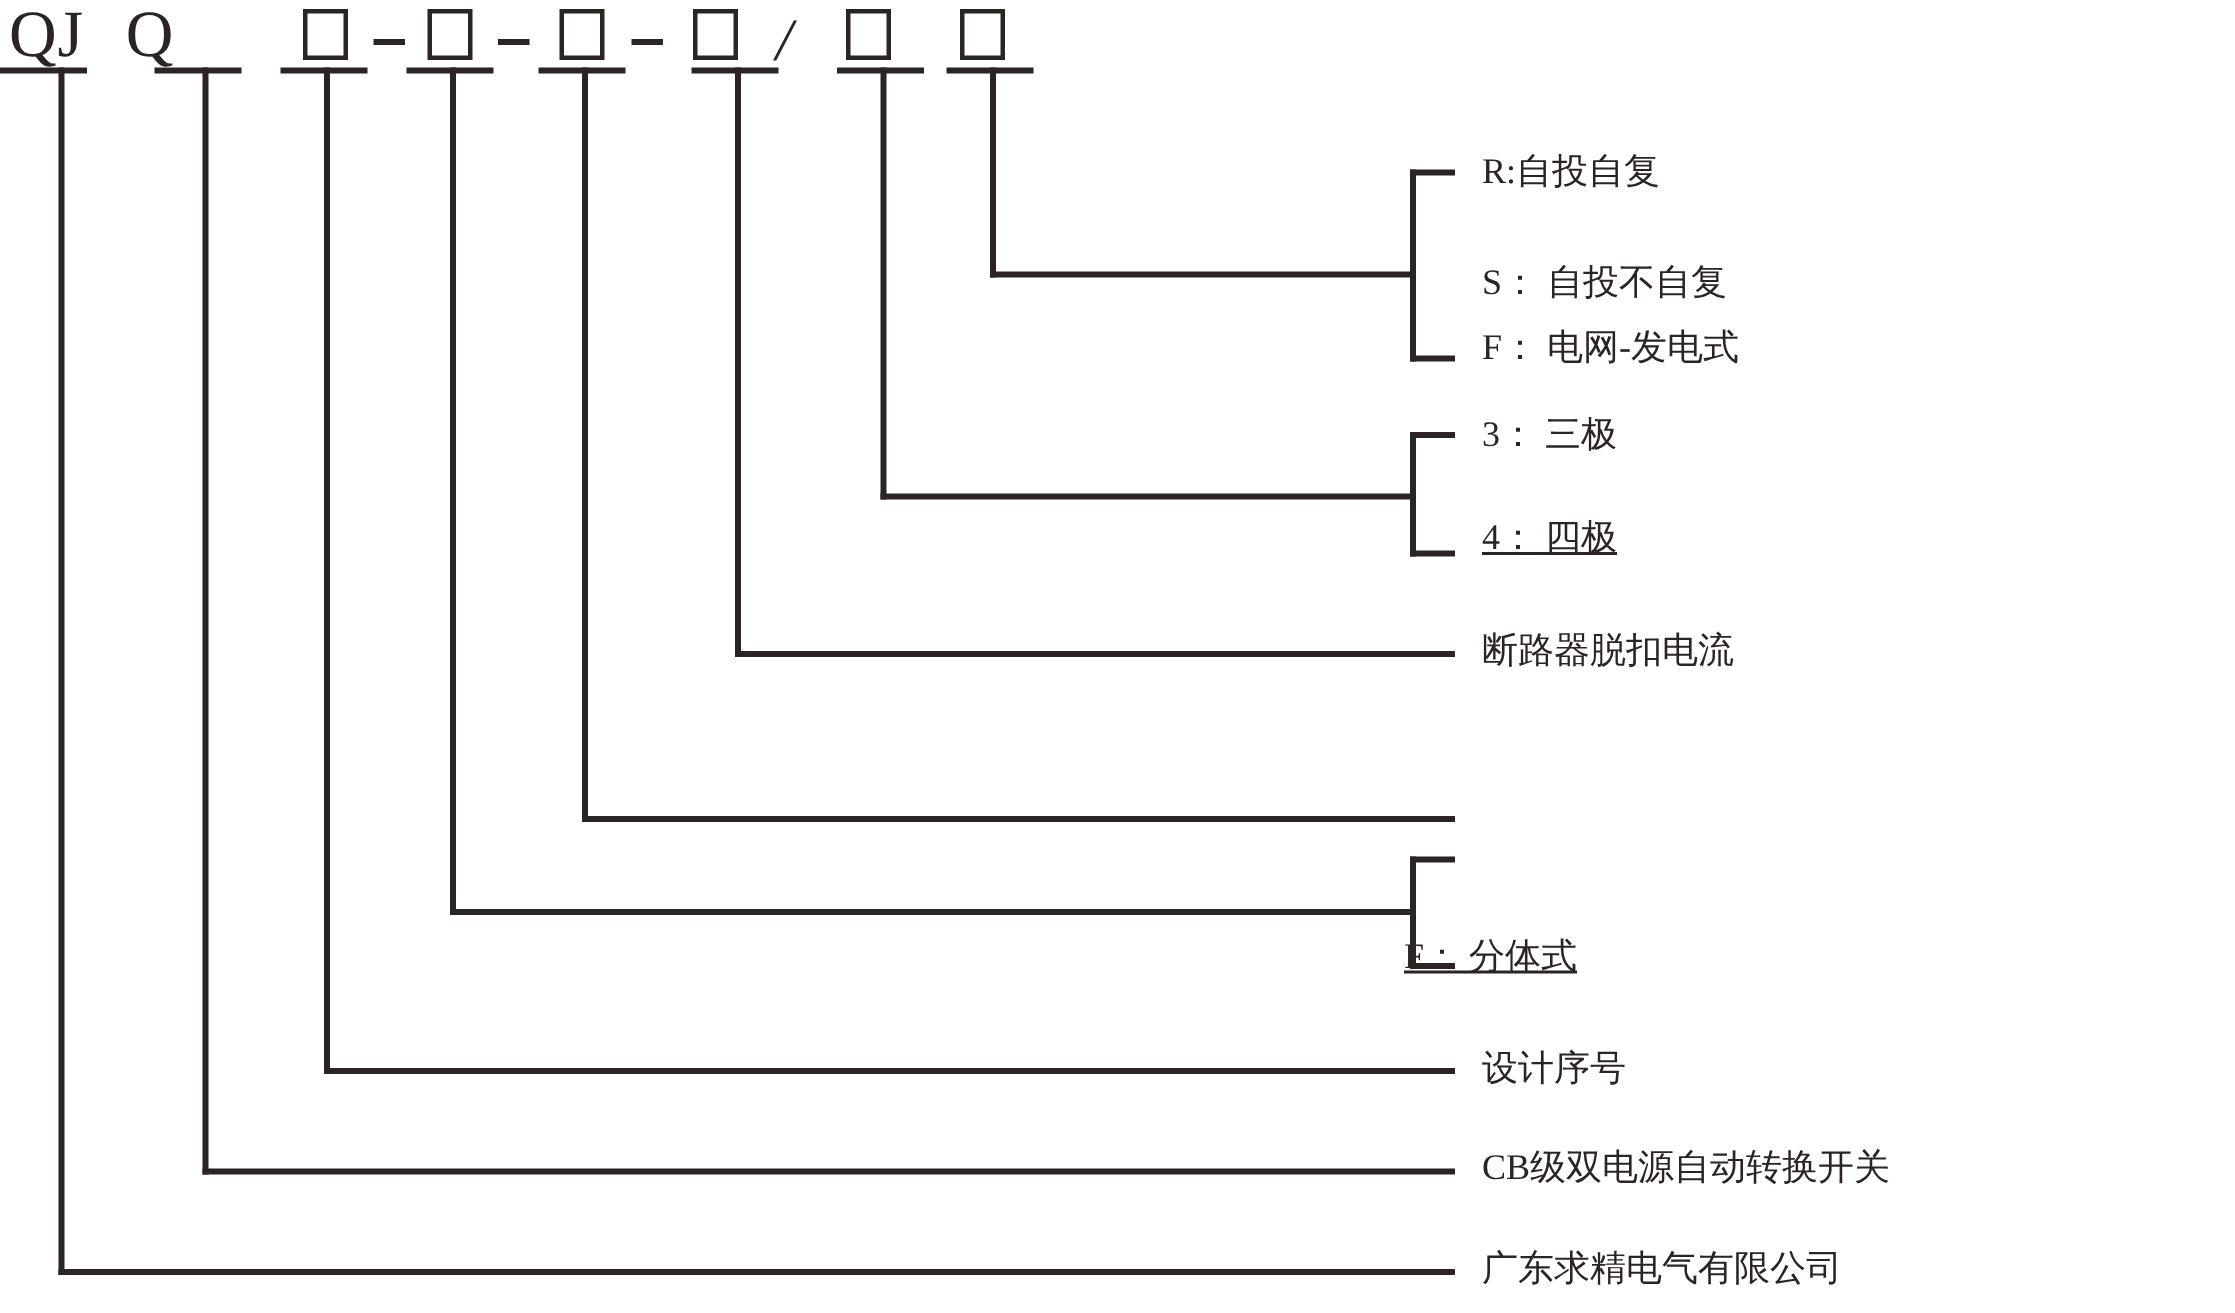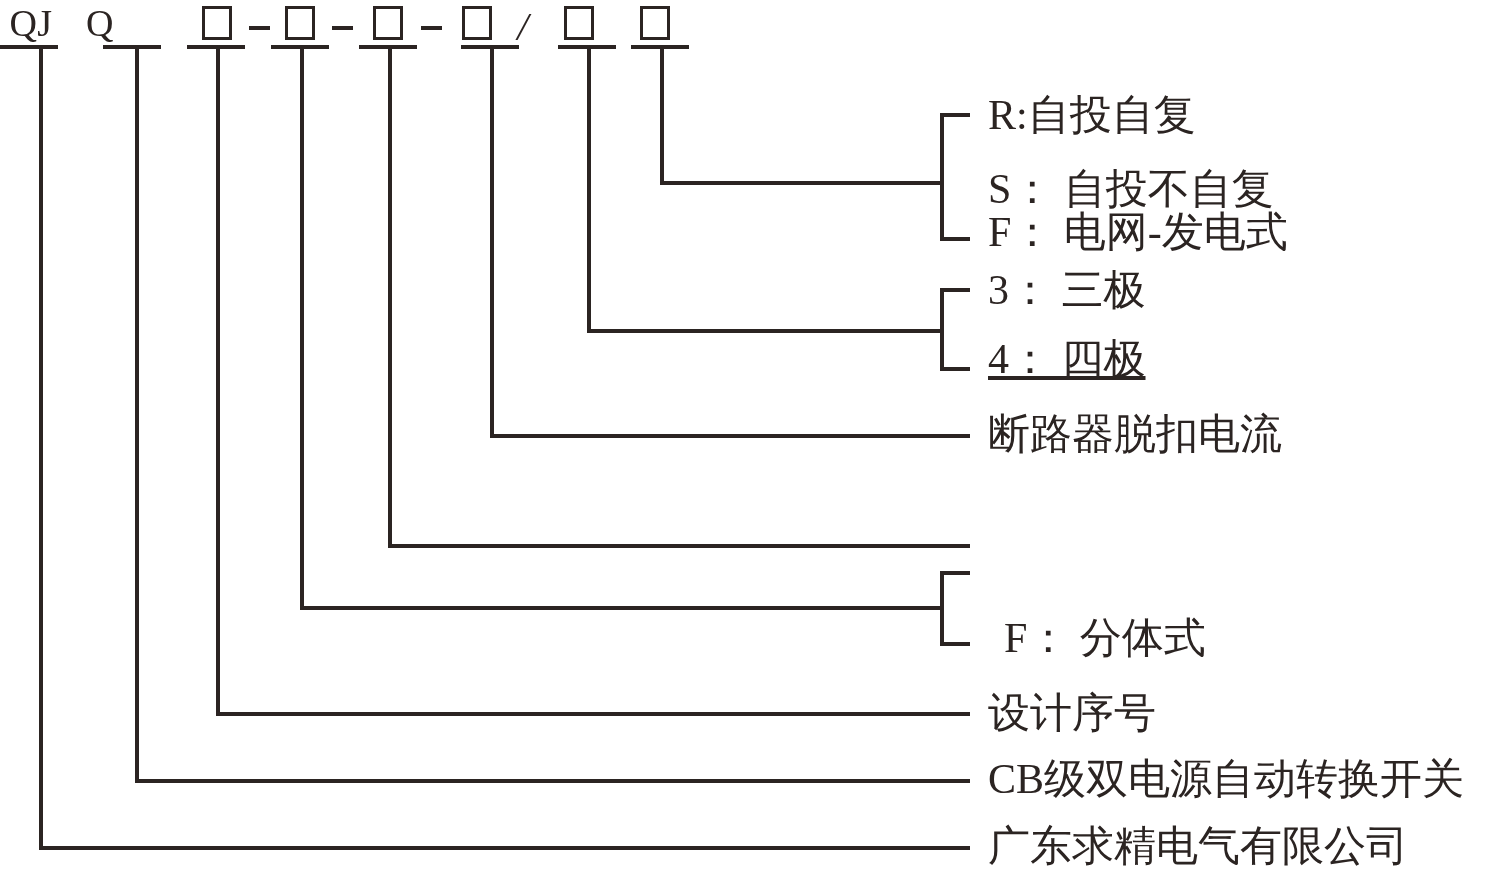--- a/index.html
+++ b/index.html
@@ -24,21 +24,21 @@
     width: 720px;
     height: 46px;
   }
   .code-cell {
     position: absolute;
     top: 0;
     height: 46px;
     display: flex;
     align-items: center;
     justify-content: center;
-    font-size: 38px;
+    font-size: 44px;
     line-height: 1;
     letter-spacing: 0.5px;
     color: #2b2422;
     white-space: pre;
   }
   .code-box {
     position: absolute;
     top: 6px;
     width: 30px;
     height: 34px;
@@ -101,21 +101,21 @@
   
   .label {
     position: absolute;
     font-size: 33px;
     line-height: 38px;
     white-space: pre;
     color: #2b2422;
     font-family: "Liberation Serif", "DejaVu Serif", serif;
   }
   .label.cjk {
-    font-size: 42px;
+    font-size: 24px;
   }
 </style>
 </head>
 <body>
 
 <div id="canvas">
 
   <div class="code-row">
     <div class="code-cell" style="left:6px; width:50px;">QJ</div>
 
@@ -187,19 +187,19 @@
 
   <div class="label cjk" style="left:988px; top:96px;">R:自投自复</div>
   <div class="label cjk" style="left:988px; top:170px;">S： 自投不自复</div>
   <div class="label cjk" style="left:988px; top:213px;">F： 电网-发电式</div>
 
   <div class="label cjk" style="left:988px; top:271px;">3： 三极</div>
   <div class="label cjk" style="left:988px; top:340px;text-decoration:underline;">4： 四极</div>
 
   <div class="label cjk" style="left:988px; top:415px;">断路器脱扣电流</div>
 
-  <div class="label cjk" style="left:1004px; top:619px;">F： 分体式</div>
+  <div class="label cjk" style="left:936px; top:619px;text-decoration:underline;">F： 分体式</div>
 
   <div class="label cjk" style="left:988px; top:694px;">设计序号</div>
   <div class="label cjk" style="left:988px; top:760px;">CB级双电源自动转换开关</div>
   <div class="label cjk" style="left:988px; top:827px;">广东求精电气有限公司</div>
 
 </div>
 
 </body></html>

